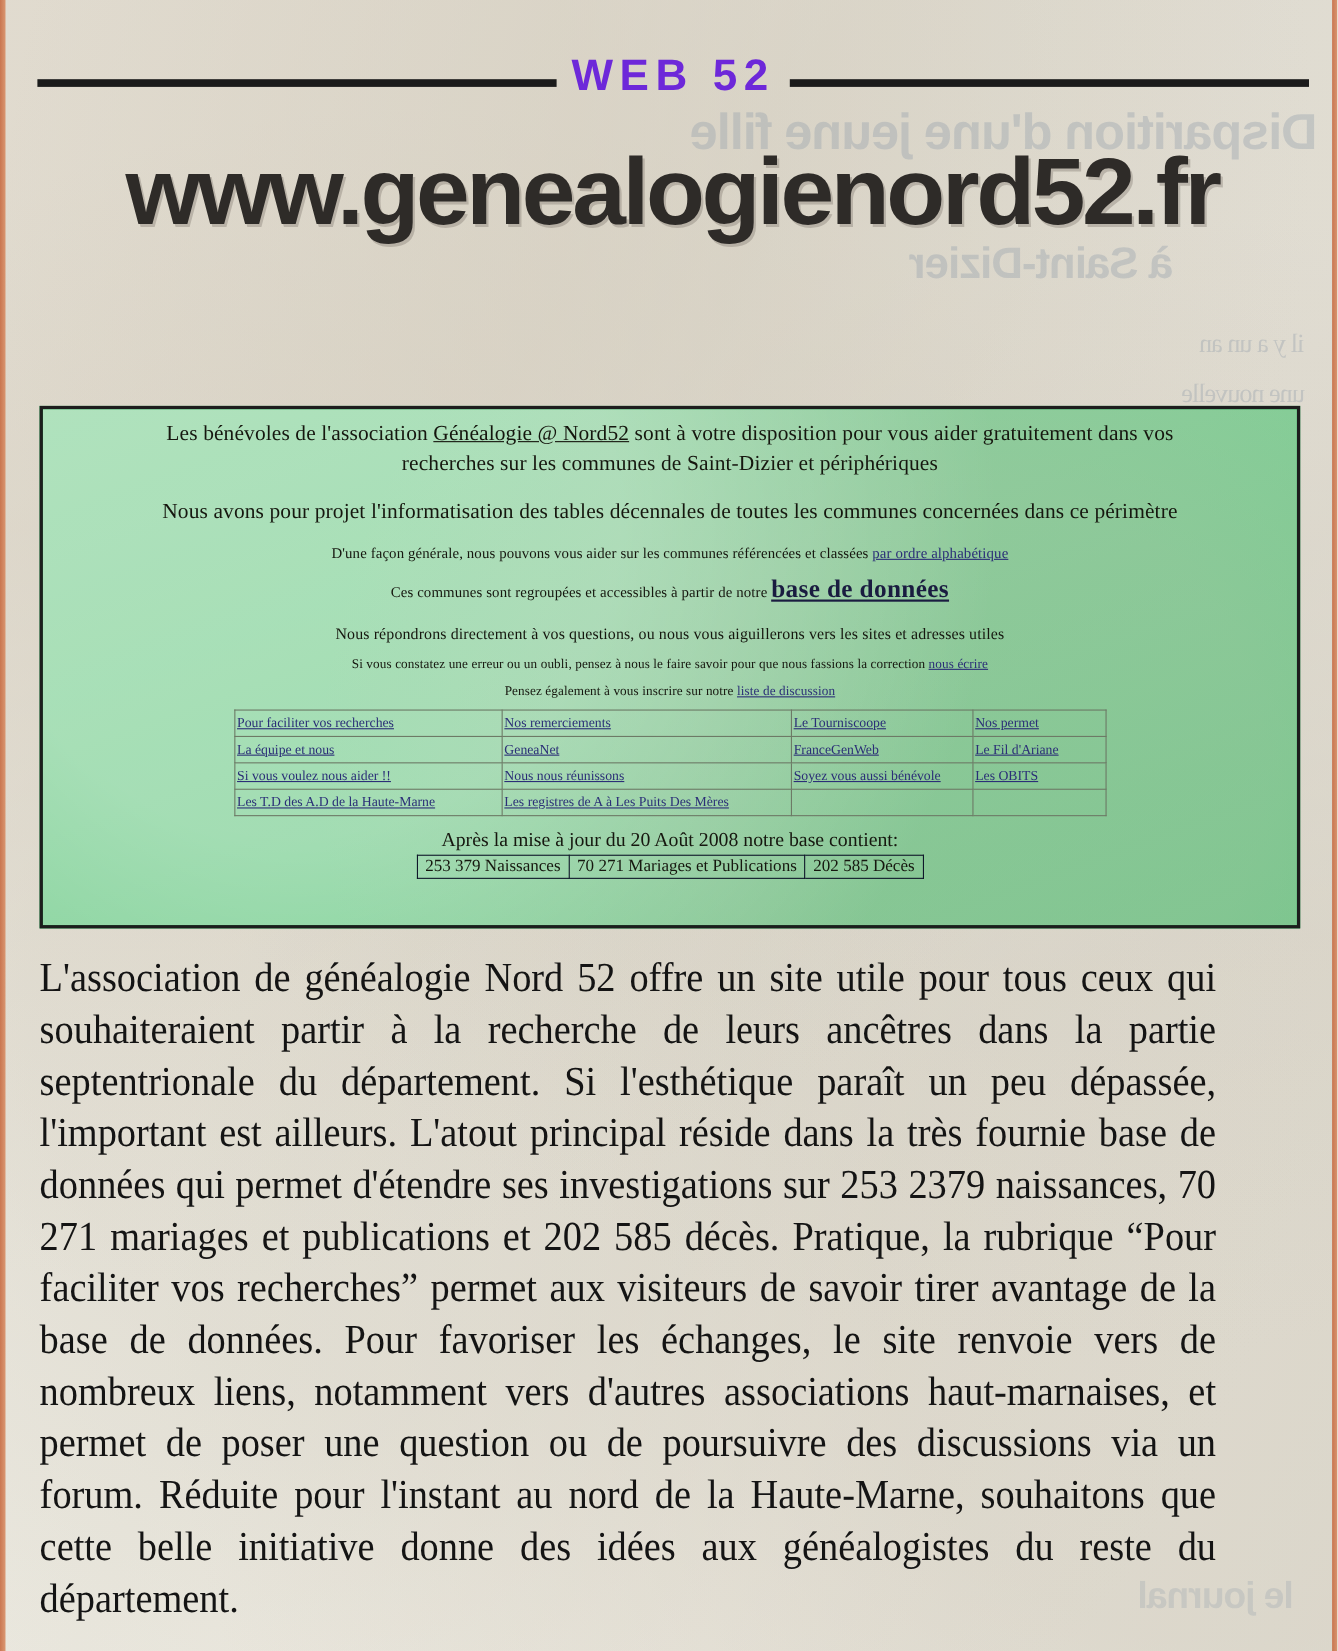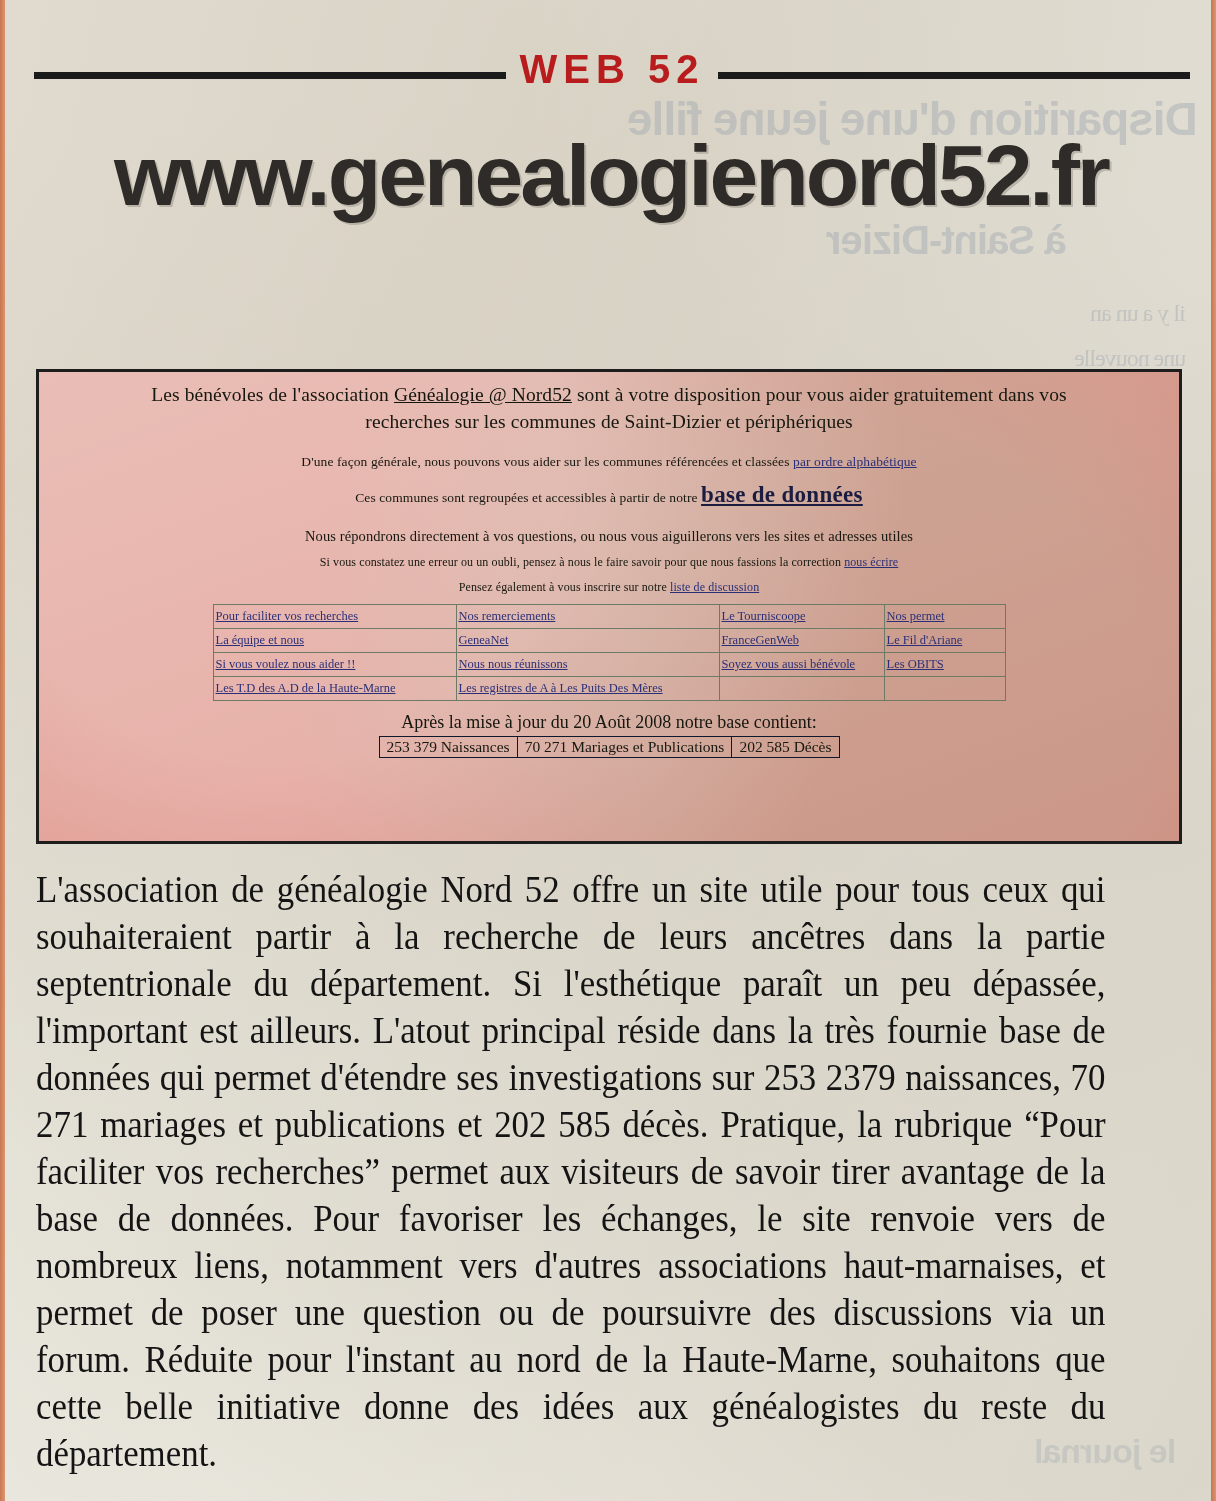--- a/index.html
+++ b/index.html
@@ -87,21 +87,21 @@
     height: 7px;
     background: #1b1b1b;
   }
   #kicker {
     flex: 0 0 auto;
     padding: 0 14px;
     font-family: "Liberation Sans", sans-serif;
     font-weight: bold;
     font-size: 40px;
     letter-spacing: 6px;
-    color: #b91c1c;
+    color: #6d28d9;
     line-height: 1;
     transform: translateY(-6px);
   }
 
   
   #headline {
     position: absolute;
     top: 128px;
     left: 28px;
     right: 22px;
@@ -125,21 +125,21 @@
     margin-top: 4px;
   }
 
   
   #shot {
     position: absolute;
     top: 369px;
     left: 36px;
     width: 1146px;
     height: 475px;
-    background: #ef4444;
+    background: #22c55e;
     border: 3px solid #1d1d1d;
     box-sizing: border-box;
     overflow: hidden;
     color: #16170f;
     font-family: "Liberation Serif", serif;
   }
   #shot-grain {
     position: absolute;
     inset: 0;
     background:
@@ -281,20 +281,21 @@
 
   <div id="shot">
     <div id="shot-grain"></div>
     <div id="shot-inner">
 
       <p class="shot-line l-intro">
         <span>Les bénévoles de l'association </span><span class="lnk-dark">Généalogie @ Nord52</span><span> sont à votre disposition pour vous aider gratuitement dans vos</span>
       </p>
       <p class="shot-line l-intro">recherches sur les communes de Saint-Dizier et périphériques</p>
 
+      <p class="shot-line l-project">Nous avons pour projet l'informatisation des tables décennales de toutes les communes concernées dans ce périmètre</p>
 
       <p class="shot-line l-small sp-1">
         <span>D'une façon générale, nous pouvons vous aider sur les communes référencées et classées </span><span class="lnk">par ordre alphabétique</span>
       </p>
 
       <p class="shot-line l-small sp-2">
         <span>Ces communes sont regroupées et accessibles à partir de notre </span><span class="bigdb">base de données</span>
       </p>
 
       <p class="shot-line l-small sp-3" style="font-size:14.5px;">Nous répondrons directement à vos questions, ou nous vous aiguillerons vers les sites et adresses utiles</p>

